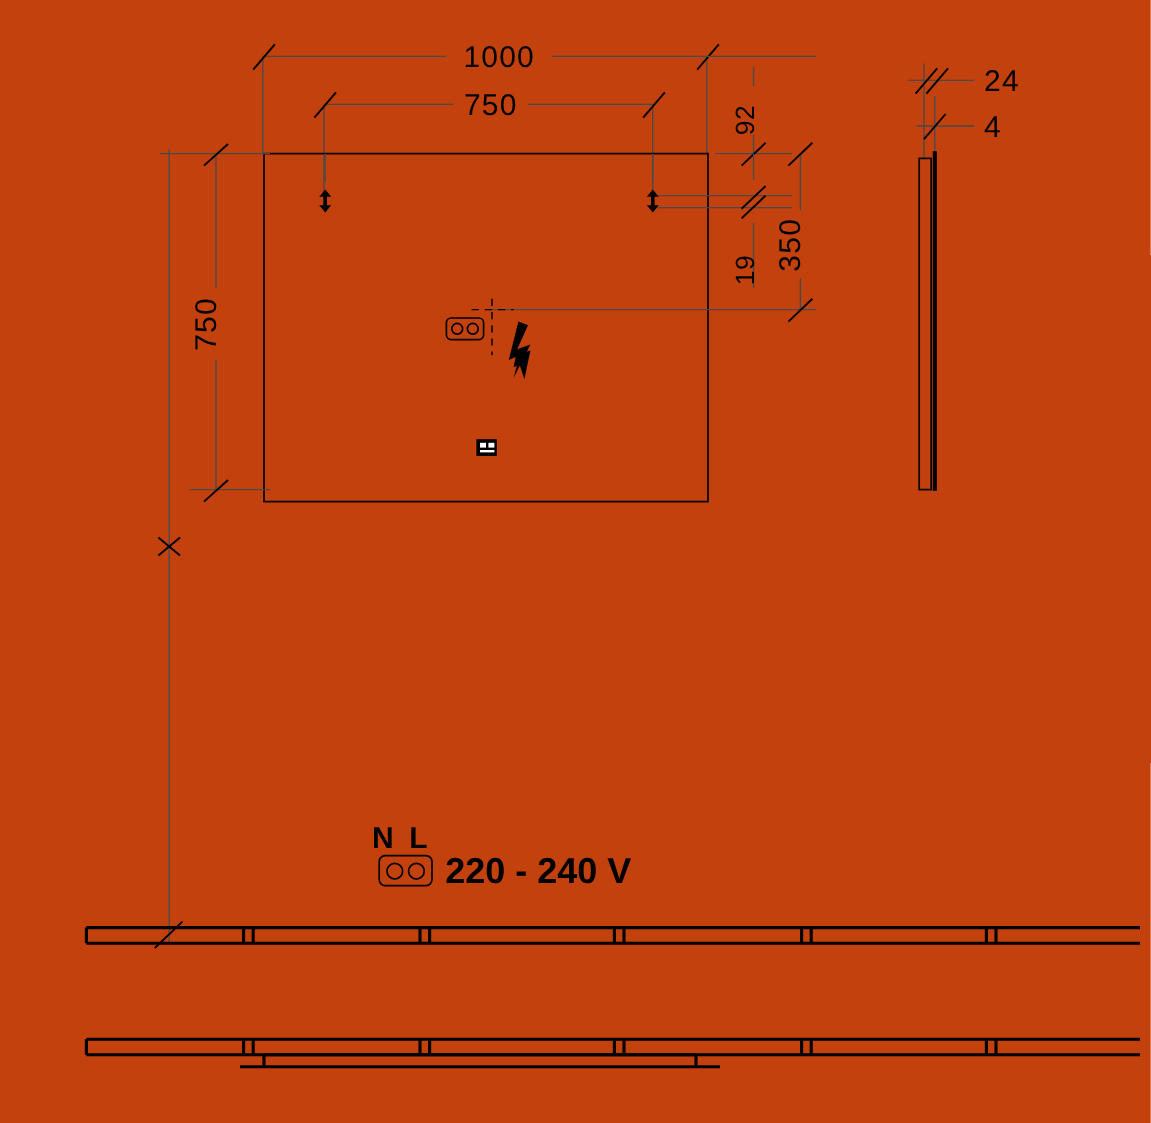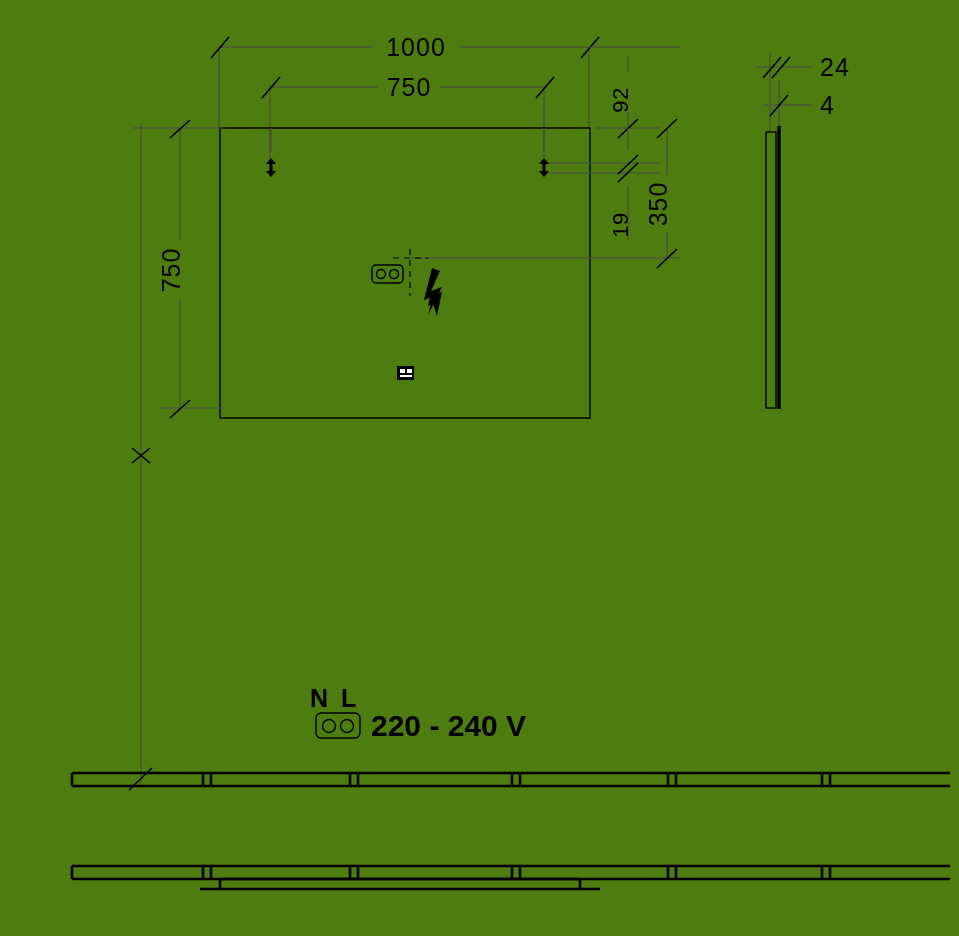--- a/index.html
+++ b/index.html
@@ -8,21 +8,21 @@
     background: #ffffff;
   }
   body {
     font-family: "Liberation Sans", sans-serif;
     color: #000000;
   }
   #drawing-root {
     position: relative;
     width: 959px;
     height: 936px;
-    background: #4d7c0f;
+    background: #c2410c;
     overflow: hidden;
   }
   svg.sheet {
     position: absolute;
     left: 0;
     top: 0;
     width: 959px;
     height: 936px;
     display: block;
   }

